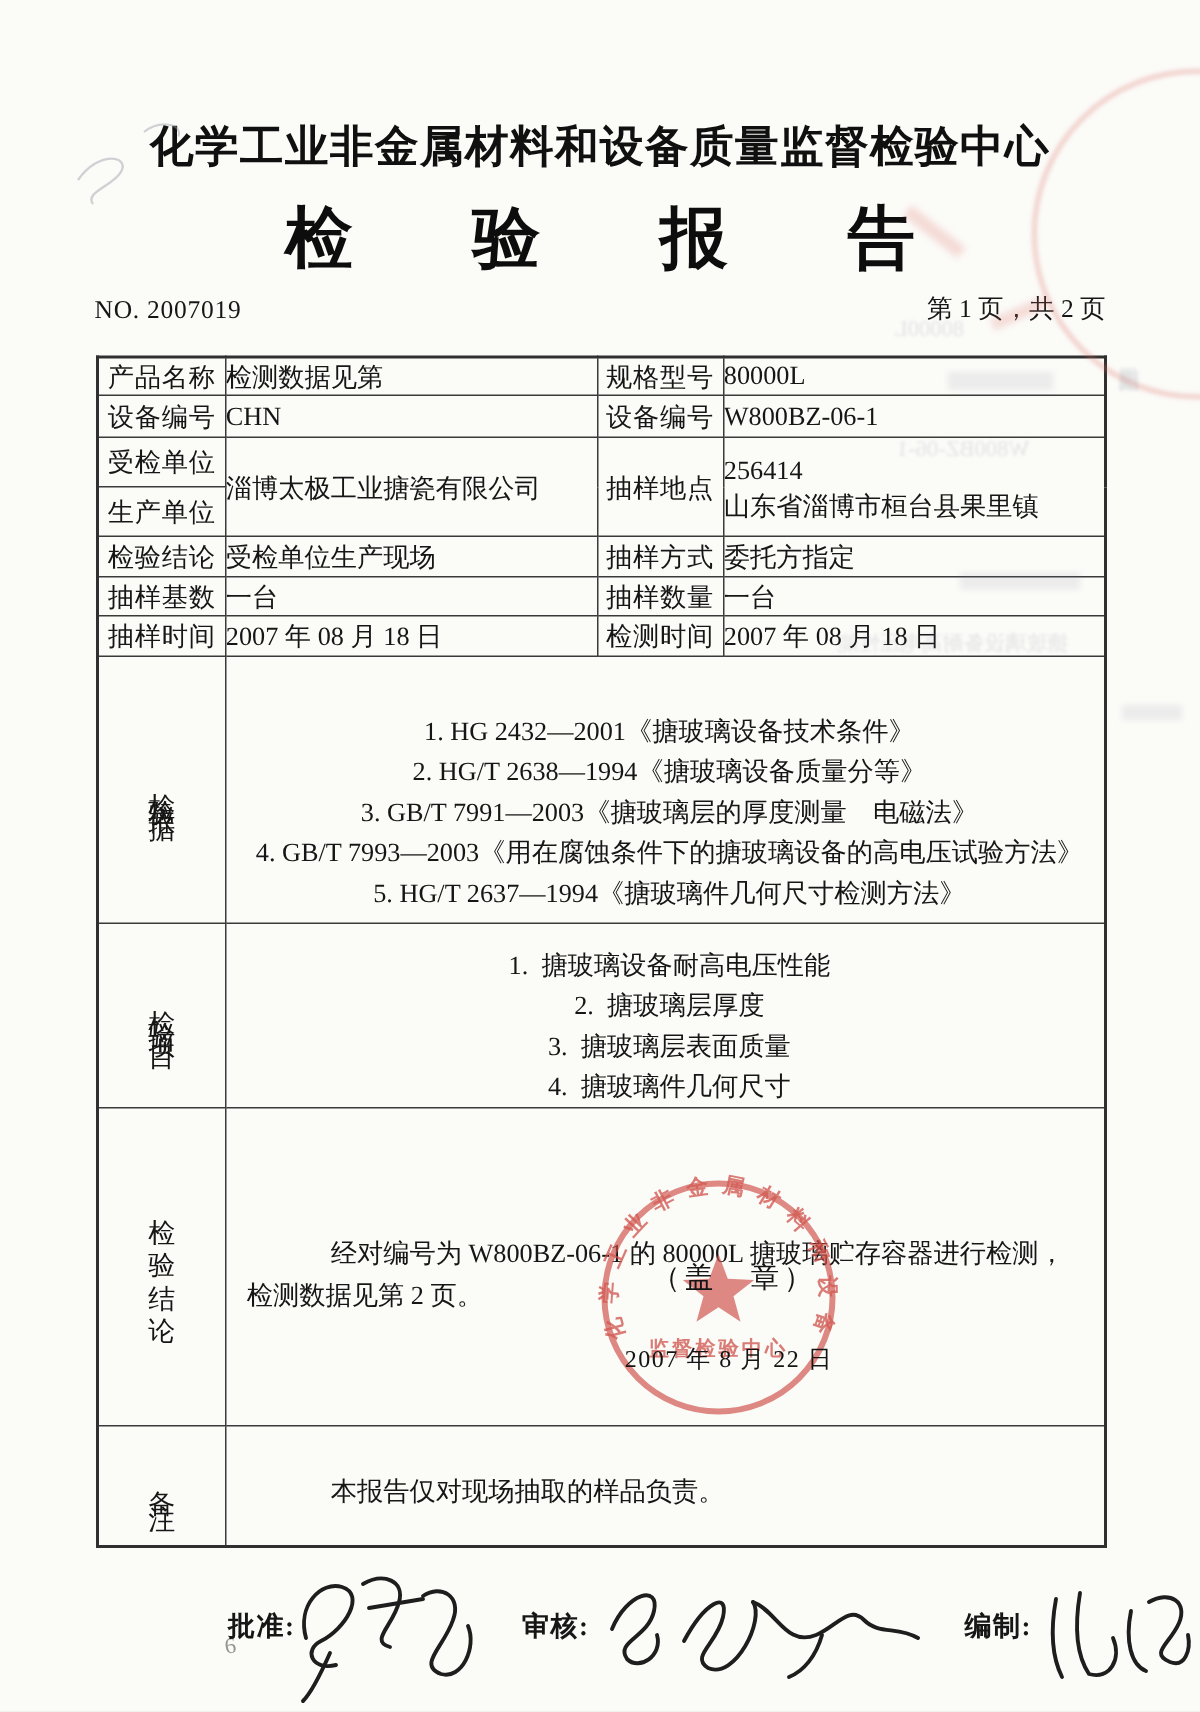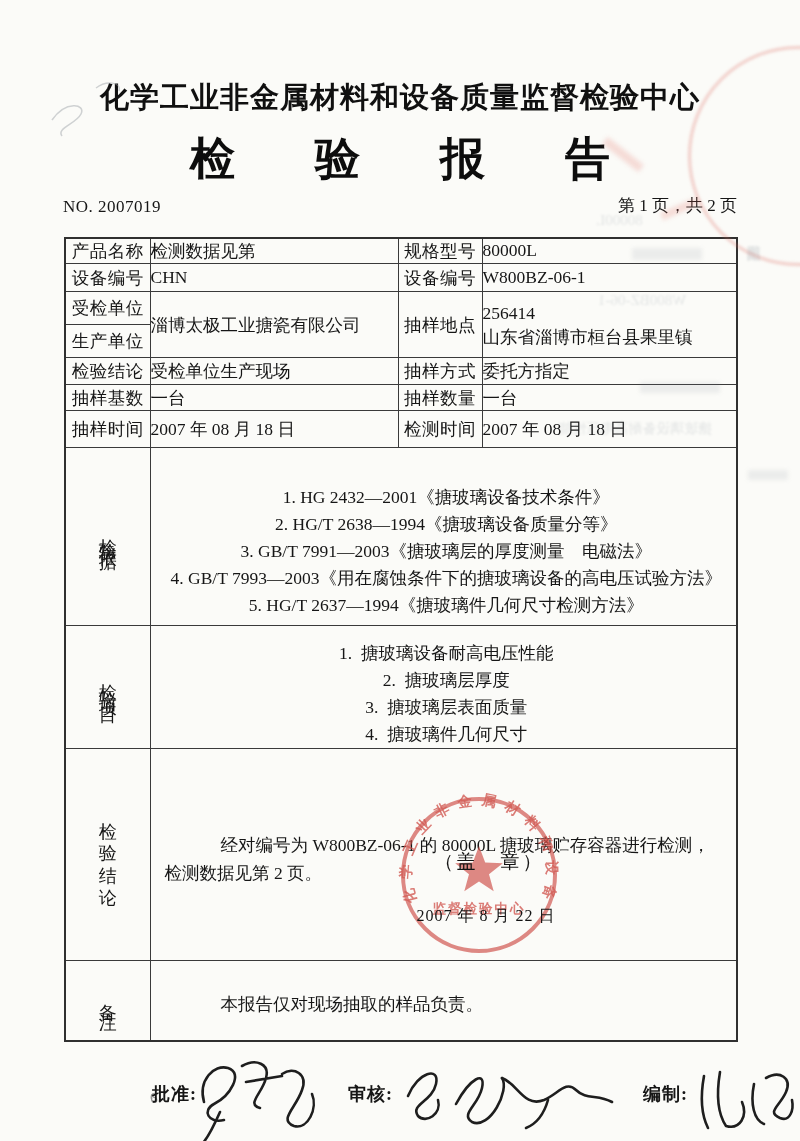--- a/index.html
+++ b/index.html
@@ -164,21 +164,21 @@
       <td class="val">受检单位生产现场</td>
       <td class="lbl">抽样方式</td>
       <td class="val">委托方指定</td>
     </tr>
     <tr style="height:26px">
       <td class="lbl">抽样基数</td>
       <td class="val">一台</td>
       <td class="lbl">抽样数量</td>
       <td class="val">一台</td>
     </tr>
-    <tr style="height:37px">
+    <tr style="height:27px">
       <td class="lbl">抽样时间</td>
       <td class="val">2007 年 08 月 18 日</td>
       <td class="lbl">检测时间</td>
       <td class="val">2007 年 08 月 18 日</td>
     </tr>
     <tr style="height:178px">
       <td class="vlbl">
         <span class="vtext ls5">检验依据</span>
       </td>
       <td class="sec" colspan="3">

